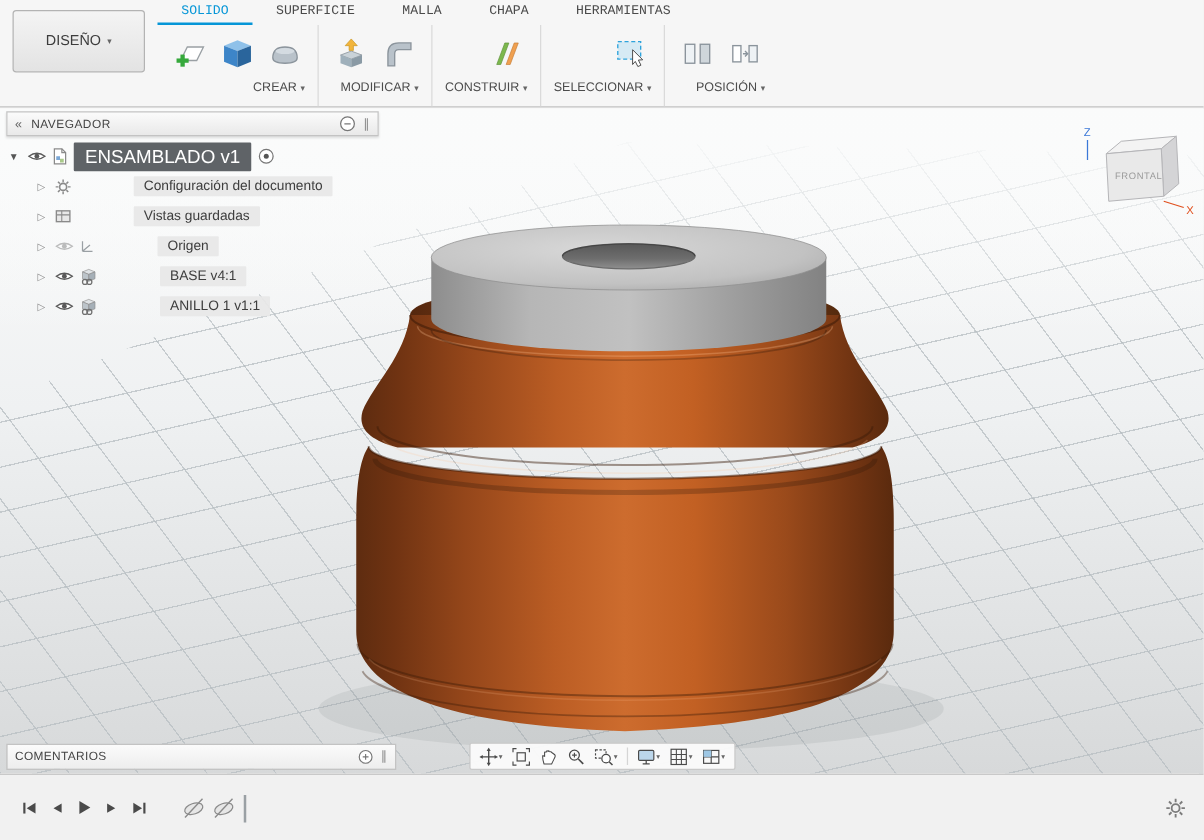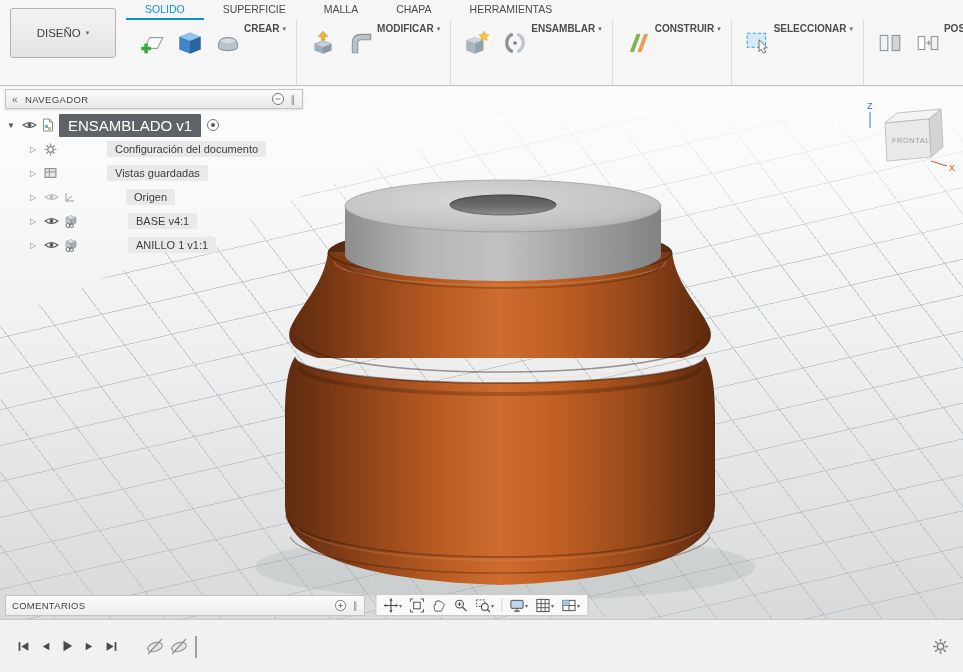--- a/index.html
+++ b/index.html
@@ -8,27 +8,27 @@
   .app { position:relative; width:963px; height:672px; background:#f7f7f7; }
 
   
   .topbar { position:absolute; left:0; top:0; width:963px; height:86px;
     background:#f6f6f6; border-bottom:1px solid #c2c2c2; z-index:30; }
   .design-btn { position:absolute; left:10px; top:8px; width:106px; height:50px;
     background:linear-gradient(180deg,#f4f4f4,#e3e3e3); border:1px solid #b3b3b3;
     border-radius:3px; display:flex; align-items:center; justify-content:center;
     font-size:11.5px; color:#3c3c3c; gap:5px; cursor:default; }
   .caret { font-size:7px; color:#666; }
-  .tabs-row { position:absolute; left:126px; top:0; height:20px; display:flex; }
+  .tabs-row { position:absolute; left:126px; top:0; height:20px; display:flex;font-family:Liberation Mono, monospace; }
   .tab { padding:0 19px; font-size:10.5px; color:#4a4a4a; display:flex;
     align-items:center; border-bottom:2px solid transparent; white-space:nowrap; }
   .tab.active { color:#0696d7; border-bottom-color:#0696d7; }
   .groups-row { position:absolute; left:126px; top:20px; height:65px; display:flex; }
-  .tgroup { display:flex; flex-direction:row; align-items:flex-start;
-    padding:2px 10px 0; border-right:1px solid #dadada;font-weight:bold; }
+  .tgroup { display:flex; flex-direction:column; align-items:flex-end;
+    padding:2px 10px 0; border-right:1px solid #dadada; }
   .tgroup:last-child { border-right:none; }
   .ticons { display:flex; align-items:center; gap:6px; height:42px; }
   .iconbtn { width:32px; height:38px; display:flex; align-items:center;
     justify-content:center; border-radius:2px; }
   .tlabel { font-size:10px; color:#4c4c4c; display:flex; align-items:center;
     gap:3px; margin-top:1px; white-space:nowrap; }
 
   
   .viewport { position:absolute; left:0; top:87px; width:963px; height:532px;
     background:linear-gradient(180deg,#fcfcfc 0%,#eff1f2 45%,#d7d9da 100%);
@@ -53,21 +53,21 @@
   .grip-glyph { font-size:10px; color:#888; margin-left:6px; }
   .tree { position:absolute; left:5px; top:26px; width:298px; }
   .trow { height:24px; display:flex; align-items:center; gap:5px; font-size:11px; color:#3d3d3d; }
   .trow .tri { width:12px; text-align:center; font-size:8px; color:#8a8a8a; }
   .trow .tri.open { color:#555; }
   .trow.child { padding-left:22px; }
   .tree-label { background:rgba(231,231,231,.93); padding:2px 8px; border-radius:1px; white-space:nowrap;margin-left:45px; }
   .root-label { background:#5f6367; color:#fff; padding:3px 9px; border-radius:1px; font-size:15px; }
 
   
-  .comments { position:absolute; left:5px; bottom:3px; width:360px; height:21px;
+  .comments { position:absolute; left:5px; bottom:3px; width:312px; height:21px;
     background:linear-gradient(180deg,#fbfbfb,#ededed); border:1px solid #c3c3c3;
     display:flex; align-items:center; font-size:9.5px; letter-spacing:.3px;
     color:#444; padding:0 6px; }
   .comments .hspace { flex:1; }
   .viewtools { position:absolute; left:50%; bottom:3px; transform:translateX(-50%);
     height:22px; background:rgba(251,251,251,.95); border:1px solid #c9c9c9;
     border-radius:2px; display:flex; align-items:center; padding:0 4px; gap:1px; }
   .vbtn { height:20px; display:flex; align-items:center; justify-content:center;
     padding:0 3px; gap:1px; }
   .vbtn .caret { font-size:6px; }
@@ -147,43 +147,20 @@
               <path d="M4 21 L4 12 Q4 4 12 4 L21 4 L21 9 L12 9 Q9 9 9 12 L9 21 Z" fill="#b9c2ca" stroke="#8b949c"></path>
             </svg>
           </div>
         </div>
         <div class="tlabel">
           <span>MODIFICAR</span>
           <span class="caret">▾</span>
         </div>
       </div>
 
-      <div class="tgroup">
-        <div class="ticons">
-          <div class="iconbtn">
-            <svg width="28" height="28" viewBox="0 0 26 26">
-              <polygon points="11,7 19,10 11,13 3,10" fill="#cfd6db"></polygon>
-              <polygon points="3,10 11,13 11,23 3,20" fill="#aab6bf"></polygon>
-              <polygon points="19,10 11,13 11,23 19,20" fill="#93a1ab"></polygon>
-              <path d="M19.5 2 l1.5 3 3.2.4-2.3 2.2.5 3.2-2.9-1.6-2.9 1.6.5-3.2-2.3-2.2 3.2-.4Z" fill="#f5c63c" stroke="#d9a318" stroke-width=".5"></path>
-            </svg>
-          </div>
-          <div class="iconbtn">
-            <svg width="26" height="26" viewBox="0 0 24 24">
-              <path d="M10 4 A8.5 8.5 0 0 0 10 20" fill="none" stroke="#8b949c" stroke-width="3"></path>
-              <path d="M14 4 A8.5 8.5 0 0 1 14 20" fill="none" stroke="#bcc5cc" stroke-width="3"></path>
-              <circle cx="12" cy="12" r="1.6" fill="#6d7880"></circle>
-            </svg>
-          </div>
-        </div>
-        <div class="tlabel">
-          <span>ENSAMBLAR</span>
-          <span class="caret">▾</span>
-        </div>
-      </div>
 
       <div class="tgroup">
         <div class="ticons">
           <div class="iconbtn">
             <svg width="28" height="28" viewBox="0 0 26 26">
               <polygon points="5,21 11,5 14,5 8,21" fill="#7cb84d" stroke="#5d9138" stroke-width=".5"></polygon>
               <polygon points="12,21 18,5 21,5 15,21" fill="#f0a050" stroke="#c77e34" stroke-width=".5"></polygon>
             </svg>
           </div>
         </div>

